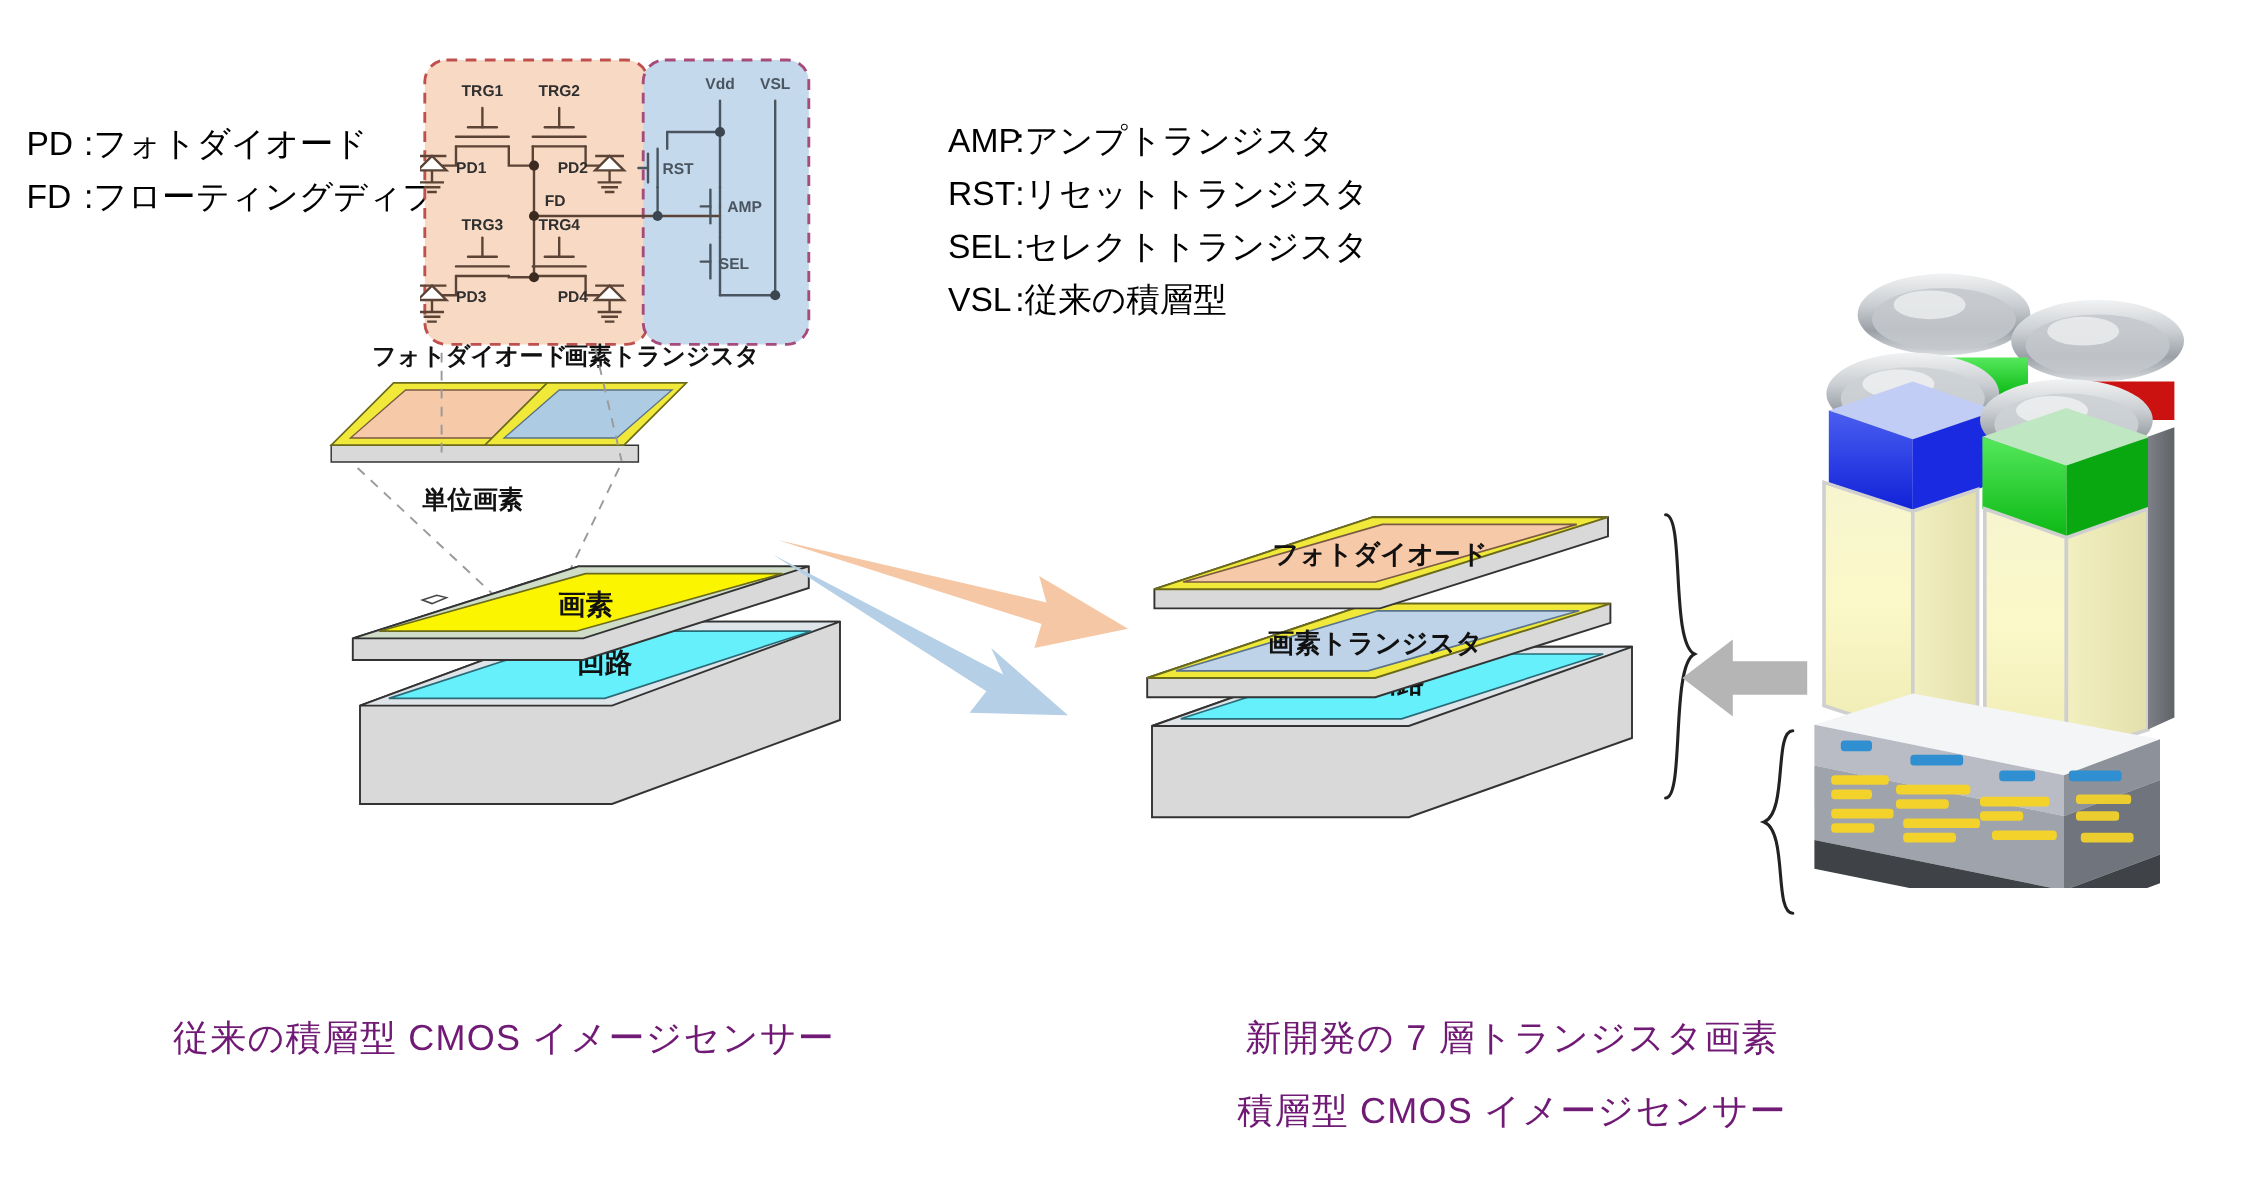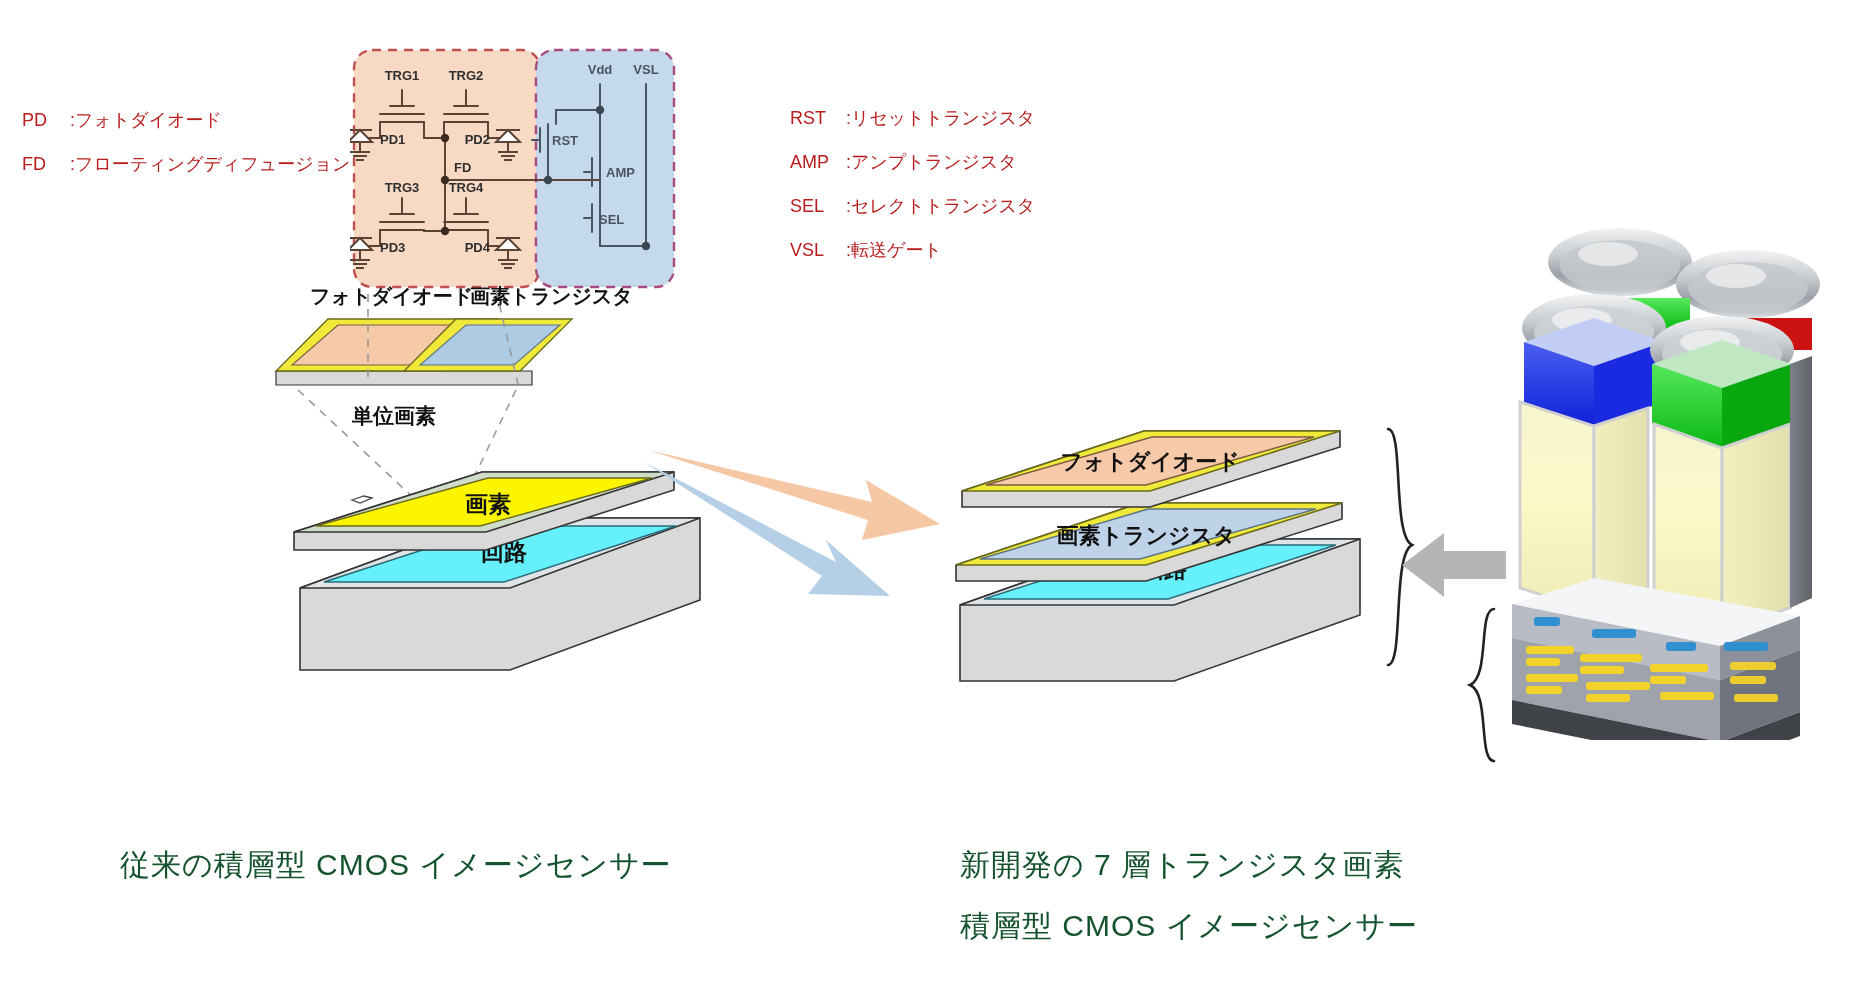--- a/index.html
+++ b/index.html
@@ -3,25 +3,25 @@
 <meta charset="utf-8">
 <title>2-Layer Transistor Pixel Stacked CMOS Image Sensor Diagram</title>
 <style>
   html,body{margin:0;padding:0;background:#ffffff;}
   body{
     width:1871px;height:983px;position:relative;overflow:hidden;
     font-family:"Liberation Sans","DejaVu Sans",sans-serif;
     color:#231f20;
   }
   .abs{position:absolute;}
-  .legend{font-size:18px;line-height:44px;white-space:nowrap;color:#b91c1c;}
+  .legend{font-size:28px;line-height:44px;white-space:nowrap;color:#000000;}
   .legend .key{display:inline-block;}
   .caption{
-    font-size:30px;letter-spacing:1px;color:#14532d;white-space:nowrap;
-    text-align:left;
+    font-size:30px;letter-spacing:1px;color:#701a75;white-space:nowrap;
+    text-align:center;
   }
   .slab-label{
     font-weight:bold;white-space:nowrap;color:#111;
   }
   svg{display:block;}
   .nosel{user-select:none;}
 </style>
 </head>
 <body>
 
@@ -29,30 +29,30 @@
   <div>
     <span class="key" style="width:48px">PD</span><span>:</span><span>フォトダイオード</span>
   </div>
   <div>
     <span class="key" style="width:48px">FD</span><span>:</span><span>フローティングディフュージョン</span>
   </div>
 </div>
 
 <div class="abs legend nosel" style="left:790px;top:96px;">
   <div>
+    <span class="key" style="width:56px">AMP</span><span>:</span><span>アンプトランジスタ</span>
+  </div>
+  <div>
     <span class="key" style="width:56px">RST</span><span>:</span><span>リセットトランジスタ</span>
   </div>
   <div>
-    <span class="key" style="width:56px">AMP</span><span>:</span><span>アンプトランジスタ</span>
-  </div>
-  <div>
     <span class="key" style="width:56px">SEL</span><span>:</span><span>セレクトトランジスタ</span>
   </div>
   <div>
-    <span class="key" style="width:56px">VSL</span><span>:</span><span>転送ゲート</span>
+    <span class="key" style="width:56px">VSL</span><span>:</span><span>従来の積層型</span>
   </div>
 </div>
 
 <div class="abs" style="left:350px;top:46px;width:340px;height:245px;">
 <svg width="340" height="245" viewBox="0 0 340 245" xmlns="http://www.w3.org/2000/svg">
 
   <rect x="4" y="4" width="186" height="237" rx="18" ry="18" fill="#f8d9c4" stroke="#c0504d" stroke-width="2.4" stroke-dasharray="9 7"></rect>
 
   <rect x="186" y="4" width="138" height="237" rx="18" ry="18" fill="#c5d9ec" stroke="#a64b7b" stroke-width="2.4" stroke-dasharray="9 7"></rect>
 

